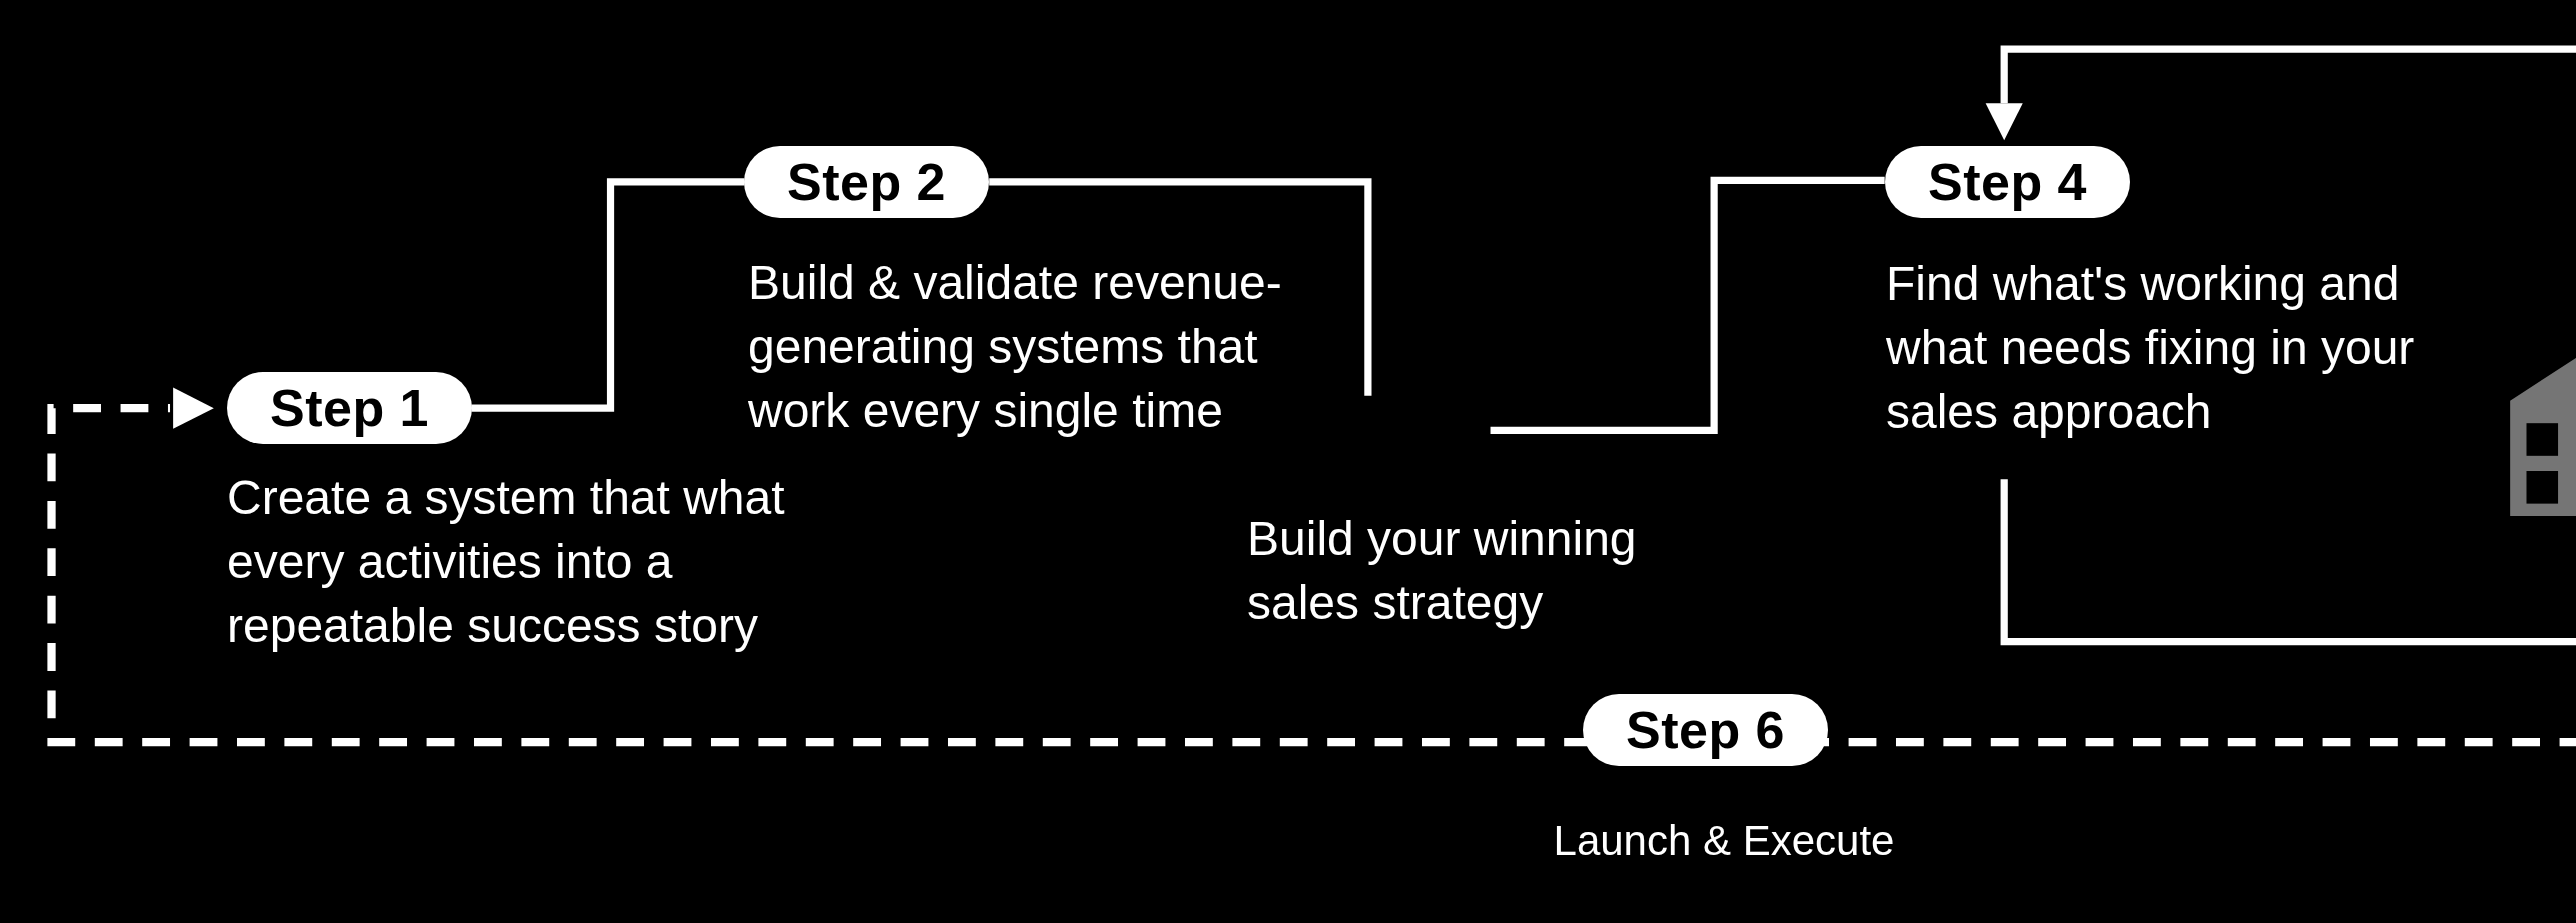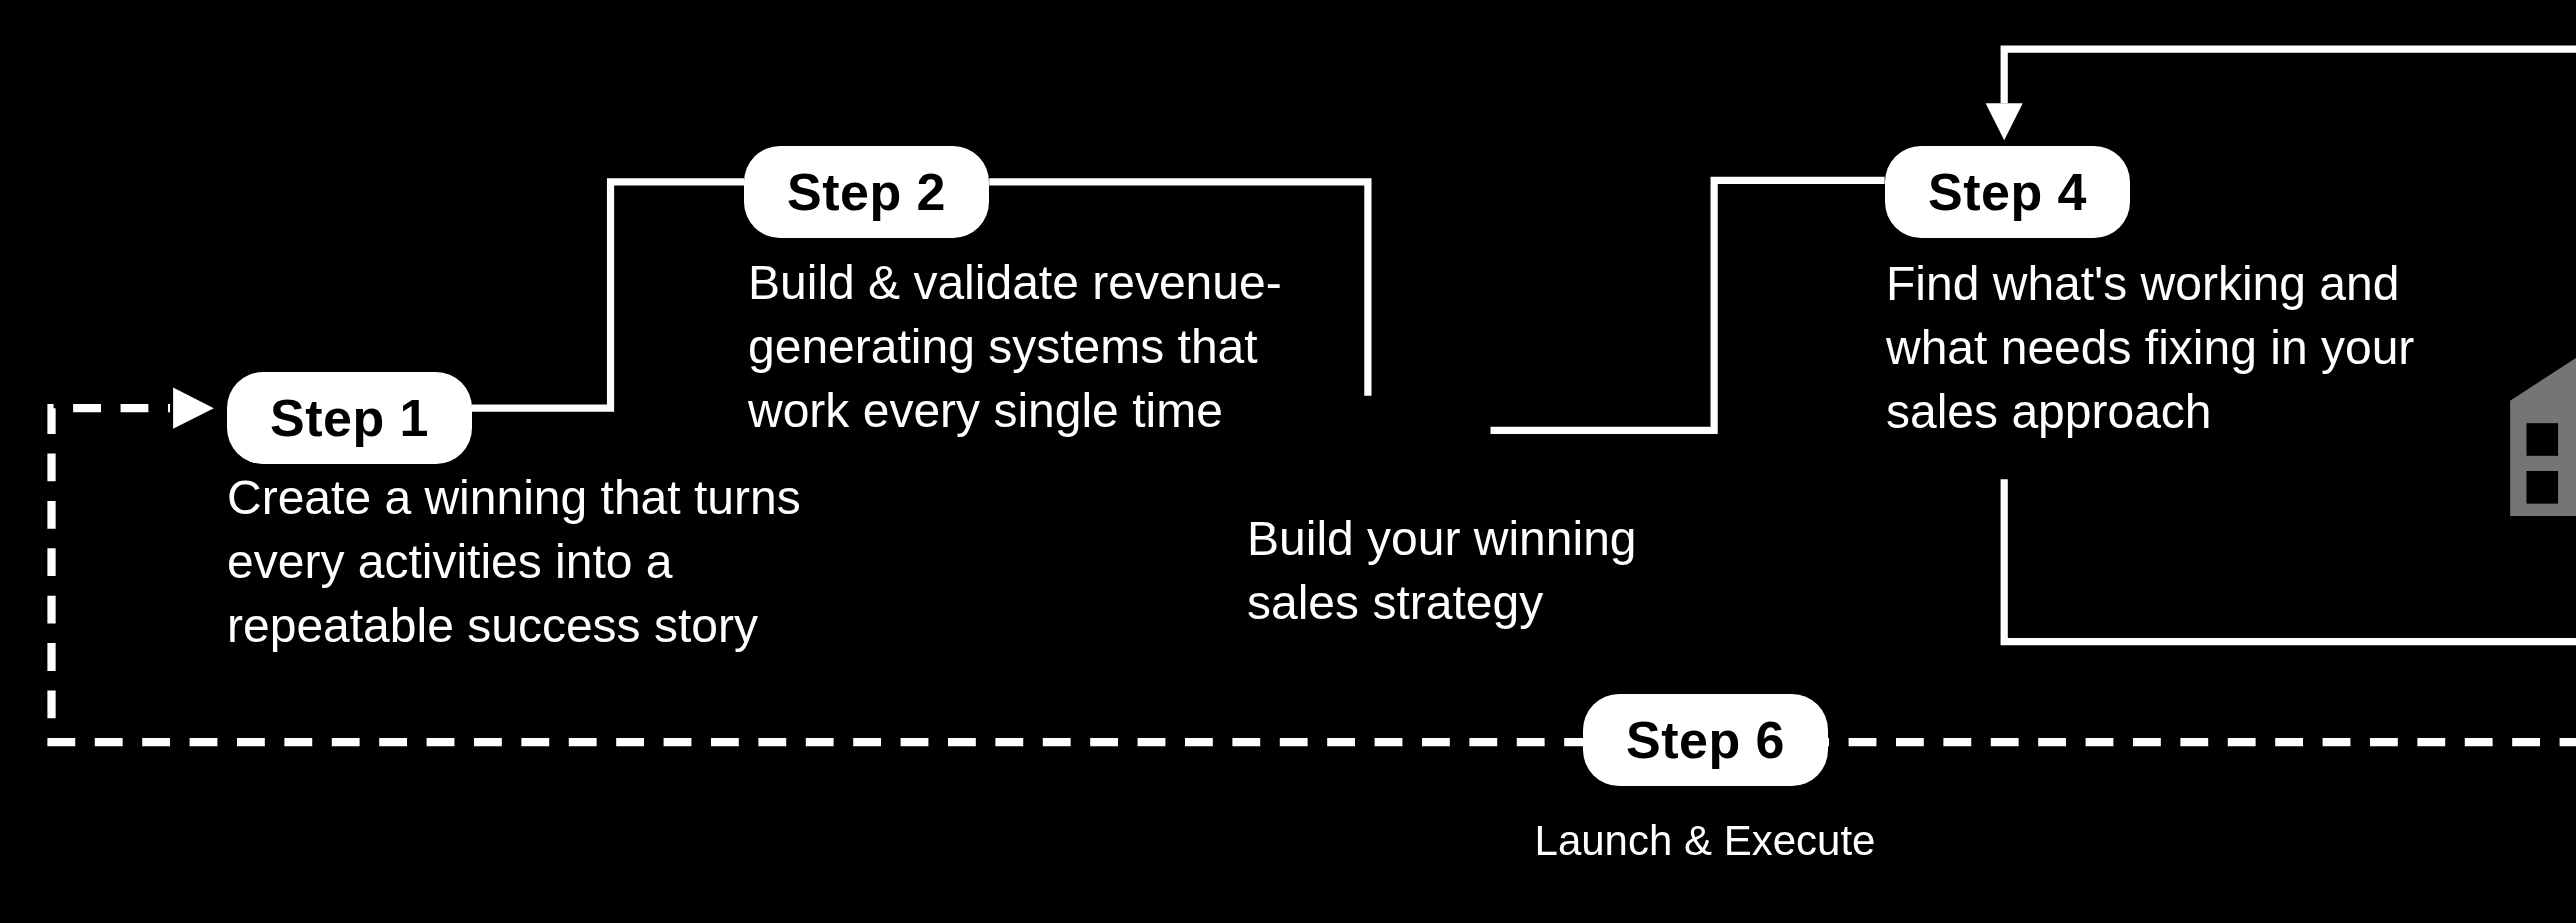--- a/index.html
+++ b/index.html
@@ -8,28 +8,28 @@
   }
   *{margin:0;padding:0;box-sizing:border-box;}
   html,body{background:var(--background);}
   body{width:3471px;height:924px;position:relative;overflow:hidden;
        font-family:"Liberation Sans","DejaVu Sans",sans-serif;}
   .canvas{position:absolute;inset:0;background:var(--background);}
   svg.connectors{position:absolute;left:0;top:0;width:3471px;height:924px;}
   .solid-line{fill:none;stroke:var(--line);stroke-width:14;}
   .dashed-line{fill:none;stroke:var(--line);stroke-width:16;stroke-dasharray:54 38;}
   .arrowhead{fill:var(--line);stroke:none;}
-  .pill{position:absolute;width:245px;height:92px;border-radius:36px;
+  .pill{position:absolute;width:245px;height:72px;border-radius:36px;
         background:var(--pill-bg);color:var(--pill-text);
         display:flex;align-items:center;justify-content:center;
         font-size:52px;font-weight:700;letter-spacing:0.5px;z-index:3;}
   .desc{position:absolute;color:var(--text);font-size:48px;line-height:64px;
         letter-spacing:0;white-space:nowrap;z-index:2;}
   .launch{position:absolute;color:var(--text);font-size:42px;white-space:nowrap;
-          transform:translateX(-50%);z-index:2;}
+          transform:translateX(-50%);z-index:2;margin-left:19px;}
   .factory{position:absolute;left:2502px;top:246px;width:283px;height:270px;z-index:1;}
   .factory path{fill:var(--factory-icon);}
   .factory rect{fill:var(--background);}
 </style>
 </head>
 <body>
 
 <div class="canvas">
 
   <svg class="connectors" viewBox="0 0 6737 1793">
@@ -80,21 +80,21 @@
     </div>
   <div class="pill" style="left:1885px;top:146px">
       <span>Step 4</span>
     </div>
 
   <div class="pill" style="left:1583px;top:694px">
       <span>Step 6</span>
     </div>
 
   <div class="desc" style="left:227px;top:466px">
-    <div>Create a winning that turns</div>
+    <div>Create a system that what</div>
     <div>every activities into a</div>
     <div>repeatable success story</div>
   </div>
   <div class="desc" style="left:748px;top:251px">
     <div>Build &amp; validate revenue-</div>
     <div>generating systems that</div>
     <div>work every single time</div>
   </div>
   <div class="desc" style="left:1247px;top:507px">
     <div>Build your winning</div>

